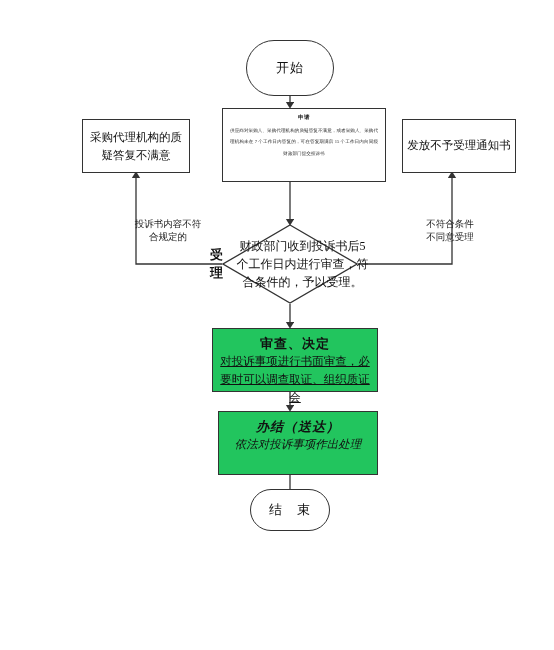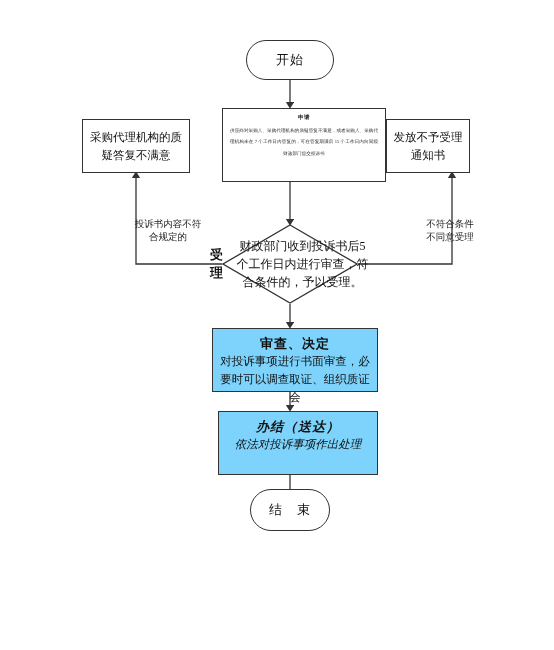--- a/index.html
+++ b/index.html
@@ -22,21 +22,21 @@
     border-radius:40px;
     background:#fff;
     display:flex;align-items:center;justify-content:center;
     font-size:13px;
     letter-spacing:1px;
   }
 
   
   .boxnode{
     border:1.3px solid #333;
-    background:#7dd3fc;
+    background:#22c55e;
     box-sizing:border-box;
   }
   .box-title{
     text-align:center;
     font-weight:bold;
     font-size:13px;
     letter-spacing:1px;
   }
   .box-body{
     text-align:center;
@@ -114,34 +114,34 @@
 
     <polyline points="358,264 452,264 452,173" fill="none" stroke="#333333" stroke-width="1.3" marker-end="url(#arrow)"></polyline>
 
     <line x1="290" y1="304" x2="290" y2="327" stroke="#333333" stroke-width="1.3" marker-end="url(#arrow)"></line>
 
     <line x1="290" y1="392" x2="290" y2="410" stroke="#333333" stroke-width="1.3" marker-end="url(#arrow)"></line>
 
     <line x1="290" y1="475" x2="290" y2="514" stroke="#333333" stroke-width="1.3" marker-end="url(#arrow)"></line>
   </svg>
 
-  <div class="node terminator" style="left:246px;top:40px;width:88px;height:40px;">
+  <div class="node terminator" style="left:246px;top:40px;width:88px;height:56px;">
     <span>开始</span>
   </div>
 
   <div class="node appbox" style="left:222px;top:108px;width:164px;height:74px;">
     <div class="app-title">申请</div>
     <div class="app-body">供应商对采购人、采购代理机构的质疑答复不满意，或者采购人、采购代理机构未在 7 个工作日内答复的，可在答复期满后 15 个工作日内向同级财政部门提交投诉书</div>
   </div>
 
   <div class="node sidebox" style="left:82px;top:119px;width:108px;height:54px;">
     <span>采购代理机构的质疑答复不满意</span>
   </div>
 
-  <div class="node sidebox" style="left:386px;top:119px;width:84px;height:54px;">
+  <div class="node sidebox" style="left:402px;top:119px;width:114px;height:54px;font-family:Liberation Mono, monospace;">
     <span>发放不予受理通知书</span>
   </div>
 
   <div class="diamond-wrap" style="left:222px;top:224px;width:136px;height:80px;">
     <svg class="diamond-shape" width="136" height="80" viewBox="0 0 136 80" xmlns="http://www.w3.org/2000/svg">
       <polygon points="68,1 135,40 68,79 1,40" fill="#ffffff" stroke="#333333" stroke-width="1.3"></polygon>
     </svg>
   </div>
   <div class="node" style="left:210px;top:224px;width:160px;height:80px;display:flex;flex-direction:row;align-items:center;justify-content:center;">
     <div class="diamond-title">受理</div>
@@ -153,21 +153,21 @@
     <div>合规定的</div>
   </div>
 
   <div class="edge-label" style="left:415px;top:218px;width:70px;">
     <div>不符合条件</div>
     <div>不同意受理</div>
   </div>
 
   <div class="node boxnode" style="left:212px;top:328px;width:166px;height:64px;padding-top:6px;">
     <div class="box-title">审查、决定</div>
-    <div class="box-body" style="padding:0 6px;">对投诉事项进行书面审查，必要时可以调查取证、组织质证会</div>
+    <div class="box-body" style="padding:0 6px;text-decoration:underline;">对投诉事项进行书面审查，必要时可以调查取证、组织质证会</div>
   </div>
 
   <div class="node boxnode" style="left:218px;top:411px;width:160px;height:64px;padding-top:6px;font-style:italic;">
     <div class="box-title">办结（送达）</div>
     <div class="box-body" style="padding:0 6px;">依法对投诉事项作出处理</div>
   </div>
 
   <div class="node terminator" style="left:250px;top:489px;width:80px;height:42px;">
     <span>结　束</span>
   </div>

